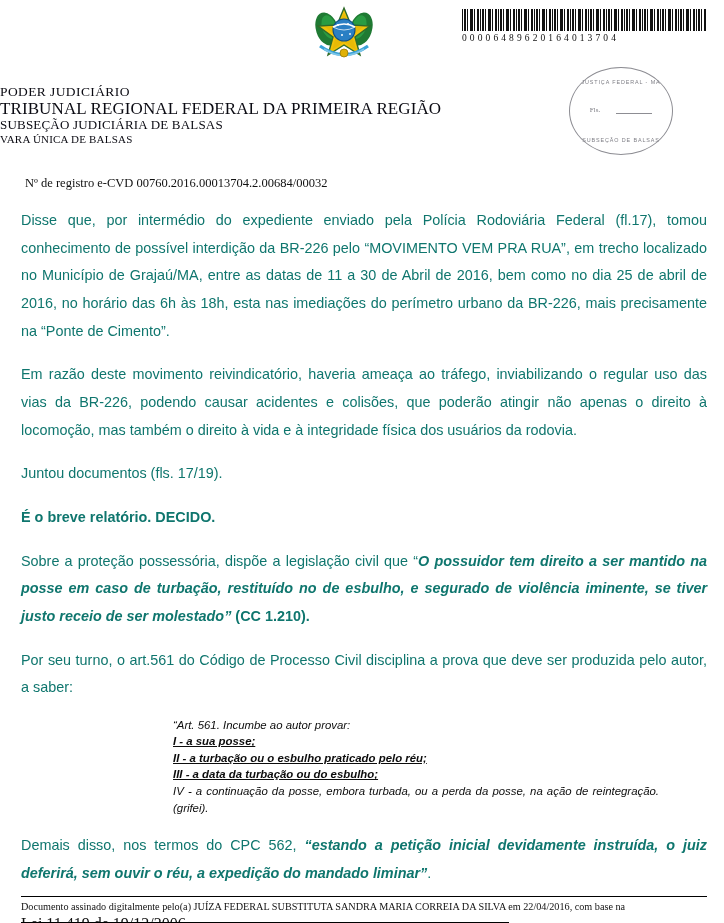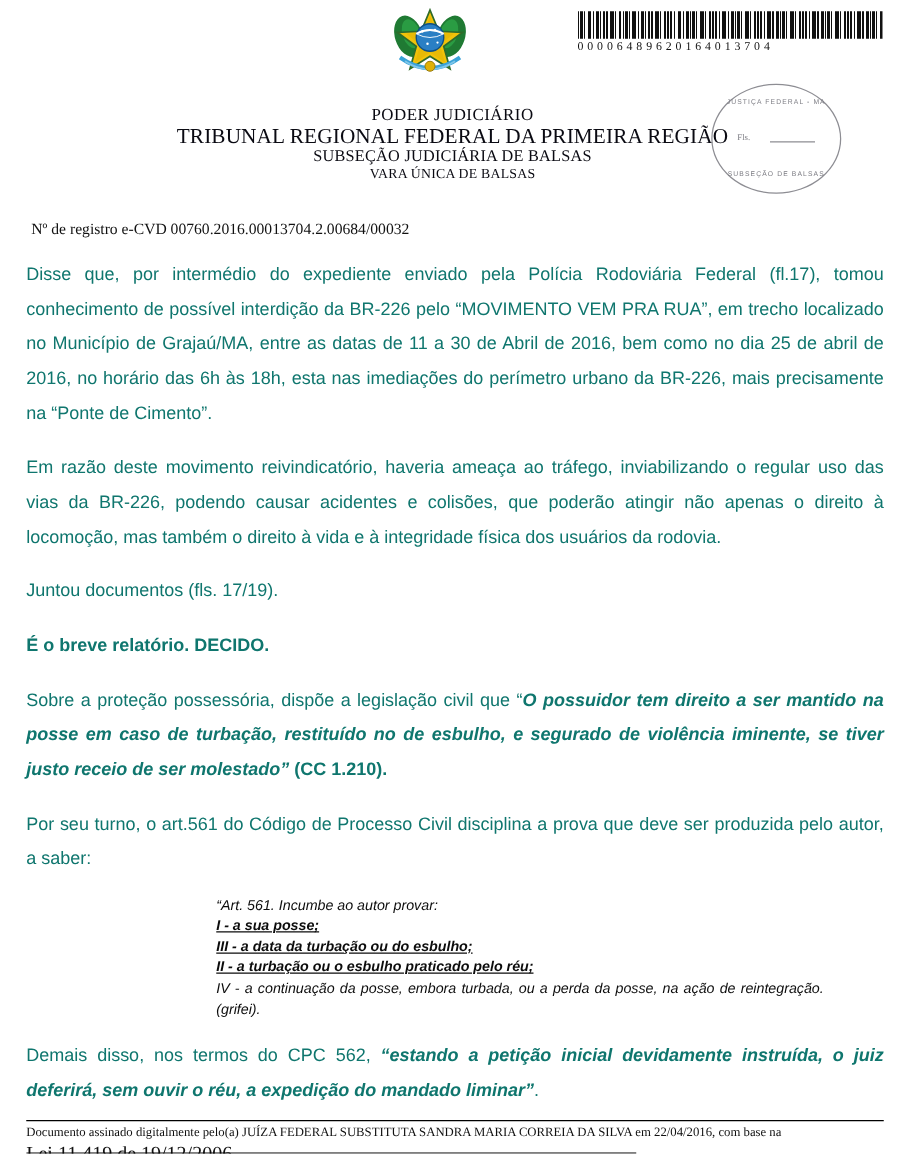--- a/index.html
+++ b/index.html
@@ -49,21 +49,21 @@
     font-size: 9.5px;
     letter-spacing: 3.1px;
     margin-top: 2px;
     color: #111;
     white-space: nowrap;
   }
 
   .court-header {
     position: absolute;
     left: 0; right: 0; top: 84px;
-    text-align: center;
+    text-align: left;
     font-family: "Liberation Serif", serif;
     color: #0a0a12;
     line-height: 1.13;
   }
   .court-header .l1 { font-size: 13.5px; letter-spacing: .4px; }
   .court-header .l2 { font-size: 17px; letter-spacing: .1px; }
   .court-header .l3 { font-size: 13px; letter-spacing: .2px; }
   .court-header .l4 { font-size: 11px; letter-spacing: .2px; }
 
   
@@ -241,22 +241,22 @@
 
   <p class="para">
     <span>Sobre a proteção possessória, dispõe a legislação civil que “</span><span class="bi">O possuidor tem direito a ser mantido na posse em caso de turbação, restituído no de esbulho, e segurado de violência iminente, se tiver justo receio de ser molestado”</span><span class="b"> (CC 1.210).</span>
   </p>
 
   <p class="para tight">Por seu turno, o art.561 do Código de Processo Civil disciplina a prova que deve ser produzida pelo autor, a saber:</p>
 
   <div class="quote-block">
     <span class="plainitem">“Art. 561. Incumbe ao autor provar:</span>
     <span class="hilite">I - a sua posse;</span>
+    <span class="hilite">II - a turbação ou o esbulho praticado pelo réu;</span>
     <span class="hilite">III - a data da turbação ou do esbulho;</span>
-    <span class="hilite">II - a turbação ou o esbulho praticado pelo réu;</span>
     <span class="plainitem">IV - a continuação da posse, embora turbada, ou a perda da posse, na ação de reintegração. (grifei).</span>
   </div>
 
   <p class="para">
     <span>Demais disso, nos termos do CPC 562, </span><span class="bi">“estando a petição inicial devidamente instruída, o juiz deferirá, sem ouvir o réu, a expedição do mandado liminar”</span><span>.</span>
   </p>
 </div>
 
 <div class="footer">
   <div class="footer-rule-top"></div>

